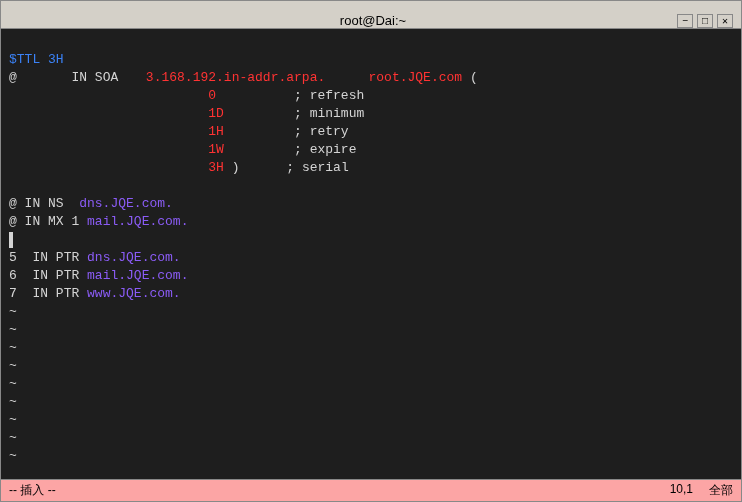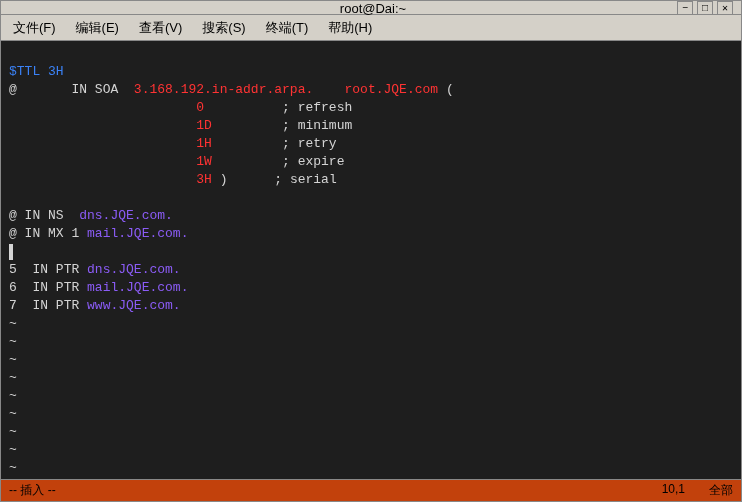--- a/index.html
+++ b/index.html
@@ -14,23 +14,23 @@
     .window {
       width: 742px;
       height: 502px;
       background: #1e1e1e;
       display: flex;
       flex-direction: column;
       border: 1px solid #888;
     }
     .title-bar {
       background: #d4d0c8;
-      height: 14px;
+      height: 28px;
       display: flex;
-      align-items: flex-start;
+      align-items: flex-end;
       justify-content: space-between;
       padding: 0 8px;
       border-bottom: 1px solid #888;
       flex-shrink: 0;
     }
     .title-bar-title {
       flex: 1;
       text-align: center;
       font-size: 13px;
       color: #000;
@@ -76,66 +76,58 @@
       overflow: hidden;
       position: relative;
     }
     .editor-content {
       font-family: 'Courier New', monospace;
       font-size: 13px;
       line-height: 18px;
       white-space: pre;
     }
     .status-bar {
-      background: #c2410c;
+      background: #fca5a5;
       height: 22px;
       display: flex;
       align-items: center;
       justify-content: space-between;
       padding: 0 8px;
       border-top: 1px solid #888;
       flex-shrink: 0;
       font-family: sans-serif;
       font-size: 12px;
       color: #000;
     }
     .status-right {
       display: flex;
-      gap: 24px;
+      gap: 16px;
     }
 
     
     .c-white { color: #d4d4d4; }
     .c-yellow { color: #3b82f6; }
     .c-green { color: #8b5cf6; }
-    .c-red { color: #ff3333; }
+    .c-red { color: #ff3333; margin-left: 12px; }
   </style>
 </head>
 <body>
 
 <div class="window">
 
   <div class="title-bar">
     <div style="width:60px;"></div>
     <div class="title-bar-title">root@Dai:~</div>
     <div class="title-bar-controls">
       <div class="title-btn">−</div>
       <div class="title-btn">□</div>
       <div class="title-btn">✕</div>
     </div>
   </div>
 
-  <div class="menu-bar">
-    <div class="menu-item">文件(F)</div>
-    <div class="menu-item">编辑(E)</div>
-    <div class="menu-item">查看(V)</div>
-    <div class="menu-item">搜索(S)</div>
-    <div class="menu-item">终端(T)</div>
-    <div class="menu-item">帮助(H)</div>
-  </div>
 
   <div class="editor-area">
     <div class="editor-content">
 <span class="c-yellow">$TTL 3H</span>
 <span class="c-white">@</span>       <span class="c-white">IN SOA</span>  <span class="c-red">3.168.192.in-addr.arpa.</span>    <span class="c-red">root.JQE.com</span> <span class="c-white">(</span>
                         <span class="c-red">0</span>          <span class="c-white">; refresh</span>
                         <span class="c-red">1D</span>         <span class="c-white">; minimum</span>
                         <span class="c-red">1H</span>         <span class="c-white">; retry</span>
                         <span class="c-red">1W</span>         <span class="c-white">; expire</span>
                         <span class="c-red">3H</span> <span class="c-white">)</span>      <span class="c-white">; serial</span>

